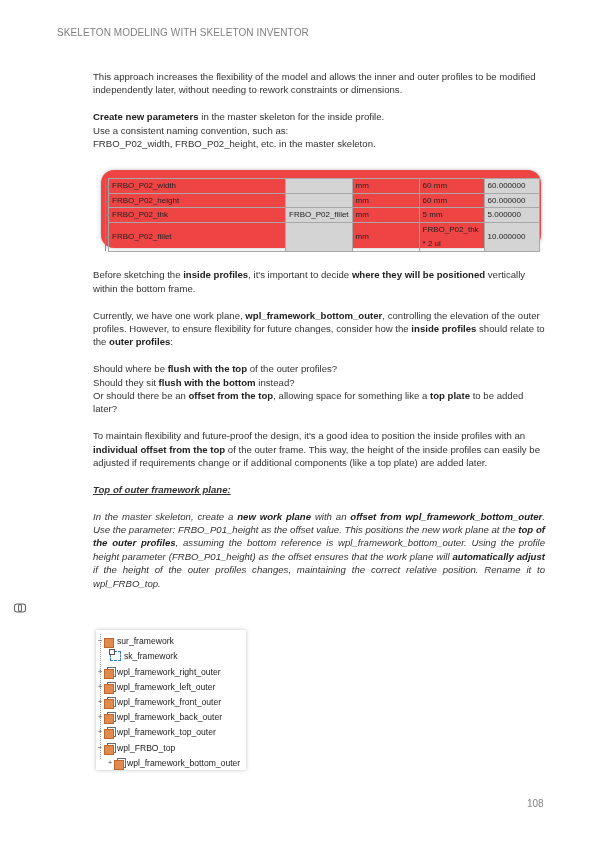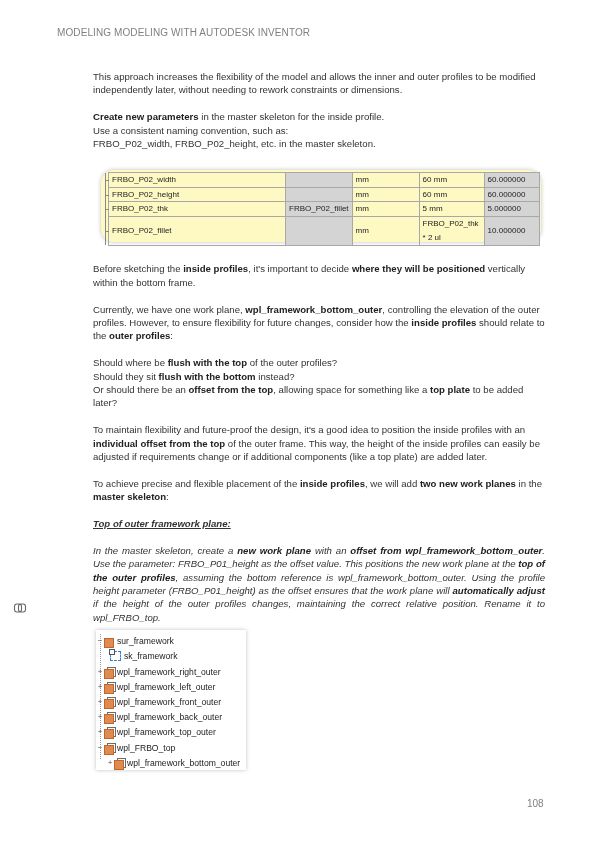--- a/index.html
+++ b/index.html
@@ -5,21 +5,21 @@
     html, body { margin: 0; padding: 0; background: #ffffff; }
     body { width: 600px; height: 849px; position: relative; overflow: hidden;
       font-family: "Liberation Sans", "DejaVu Sans", sans-serif; color: #2b2b2b; }
     .header { position: absolute; left: 57px; top: 27px; font-size: 10px; color: #808080; letter-spacing: 0.1px; }
     .content { position: absolute; left: 93px; top: 70px; width: 452px; font-size: 9.6px; line-height: 13.4px; color: #333; }
     .content p { margin: 0 0 13.4px 0; }
     .content b { font-weight: bold; color: #222; }
     .justify { text-align: justify; font-style: italic; }
     .heading-u { font-weight: bold; text-decoration: underline; font-style: italic; }
     .param-table-wrap { position: relative; margin: 20px 0 20px 8px; width: 440px; height: 70px;
-      box-shadow: 0 0 4px rgba(0,0,0,0.25); background: #fef9c3; padding: 2px 0 0 0; border-radius: 13px; }
+      box-shadow: 0 0 4px rgba(0,0,0,0.25); background: #ef4444; padding: 8px 0 0 0; border-radius: 13px; }
     .param-table { border-collapse: collapse; font-size: 8px; color: #222; margin-left: 4px; width: 435px; }
     .param-table td { border: 1px solid #a8a8a8; padding: 0 3px; height: 13px; vertical-align: middle; }
     .param-table tr.tall td { height: 22px; }
     .param-table td.gray { background: #d4d4d4; }
     .param-table td.treeline { border: none; width: 2px; padding: 0; border-left: 1px solid #888; position: relative; }
     .param-table td.treeline::after { content: ""; position: absolute; left: 0; top: 50%; width: 3px; border-top: 1px solid #888; }
     .tree-wrap { position: absolute; left: 96px; top: 630px; width: 150px; height: 140px;
       box-shadow: 0 0 4px rgba(0,0,0,0.25); background: #fff; font-size: 8.6px; color: #222; }
     .tree-row { position: absolute; left: 0; height: 15px; display: flex; align-items: center; white-space: nowrap; }
     .tree-toggle { width: 8px; font-size: 8px; color: #555; text-align: center; }
@@ -28,21 +28,21 @@
     .wp-icon .front { position: absolute; left: 0; top: 2px; width: 8px; height: 8px; background: #e08a4f; border: 1px solid #c0662b; }
     .sk-icon { width: 11px; height: 10px; position: relative; margin-right: 3px; border: 1px dashed #3a7bd5; box-sizing: border-box; }
     .sk-icon::before { content: ""; position: absolute; left: -2px; top: -3px; width: 4px; height: 4px; border: 1px solid #555; background:#fff; }
     .vline { position: absolute; left: 4px; top: 4px; width: 0; height: 125px; border-left: 1px dotted #999; }
     .page-number { position: absolute; left: 527px; top: 798px; font-size: 10px; color: #808080; }
     .side-icon { position: absolute; left: 13px; top: 601px; width: 14px; height: 14px; }
   </style>
 </head>
 <body>
 
-<div class="header">MODELING MODELING WITH AUTODESK INVENTOR</div>
+<div class="header">SKELETON MODELING WITH SKELETON INVENTOR</div>
 
 <div class="content">
   <p>This approach increases the flexibility of the model and allows the inner and outer profiles to be modified independently later, without needing to rework constraints or dimensions.</p>
 
   <p>
     <b>Create new parameters</b><span> in the master skeleton for the inside profile.</span><br>
     <span>Use a consistent naming convention, such as:</span><br>
     <span>FRBO_P02_width, FRBO_P02_height, etc. in the master skeleton.</span>
   </p>
 
@@ -90,21 +90,20 @@
   <p><span>Currently, we have one work plane, </span><b>wpl_framework_bottom_outer</b><span>, controlling the elevation of the outer profiles. However, to ensure flexibility for future changes, consider how the </span><b>inside profiles</b><span> should relate to the </span><b>outer profiles</b><span>:</span></p>
 
   <p>
     <span>Should where be </span><b>flush with the top</b><span> of the outer profiles?</span><br>
     <span>Should they sit </span><b>flush with the bottom</b><span> instead?</span><br>
     <span>Or should there be an </span><b>offset from the top</b><span>, allowing space for something like a </span><b>top plate</b><span> to be added later?</span>
   </p>
 
   <p><span>To maintain flexibility and future-proof the design, it's a good idea to position the inside profiles with an </span><b>individual offset from the top</b><span> of the outer frame. This way, the height of the inside profiles can easily be adjusted if requirements change or if additional components (like a top plate) are added later.</span></p>
 
-  <p><span>To achieve precise and flexible placement of the </span><b>inside profiles</b><span>, we will add </span><b>two new work planes</b><span> in the </span><b>master skeleton</b><span>:</span></p>
 
   <p class="heading-u">Top of outer framework plane:</p>
 
   <p class="justify"><span>In the master skeleton, create a </span><b>new work plane</b><span> with an </span><b>offset from wpl_framework_bottom_outer</b><span>. Use the parameter: FRBO_P01_height as the offset value. This positions the new work plane at the </span><b>top of the outer profiles</b><span>, assuming the bottom reference is wpl_framework_bottom_outer. Using the profile height parameter (FRBO_P01_height) as the offset ensures that the work plane will </span><b>automatically adjust</b><span> if the height of the outer profiles changes, maintaining the correct relative position. Rename it to wpl_FRBO_top.</span></p>
 </div>
 
 <svg class="side-icon" viewBox="0 0 14 14">
   <rect x="1.5" y="3" width="7" height="8" rx="2.5" fill="none" stroke="#666" stroke-width="1.1"></rect>
   <rect x="5.5" y="3" width="7" height="8" rx="2.5" fill="none" stroke="#666" stroke-width="1.1"></rect>
 </svg>

